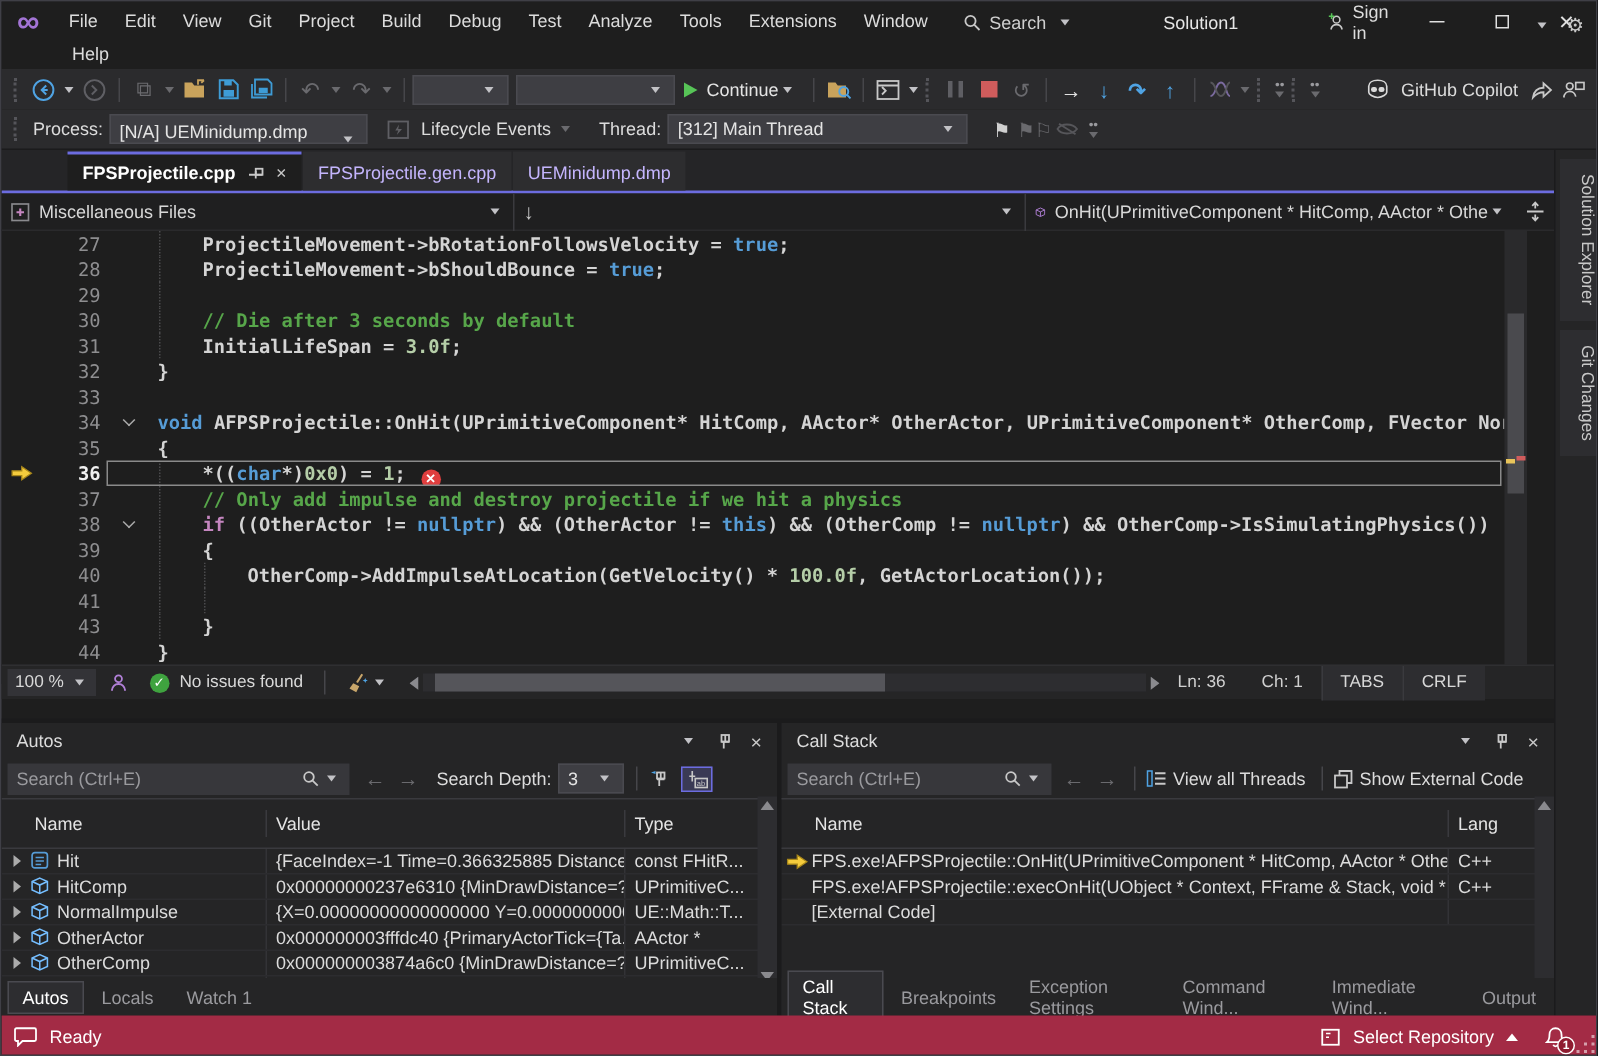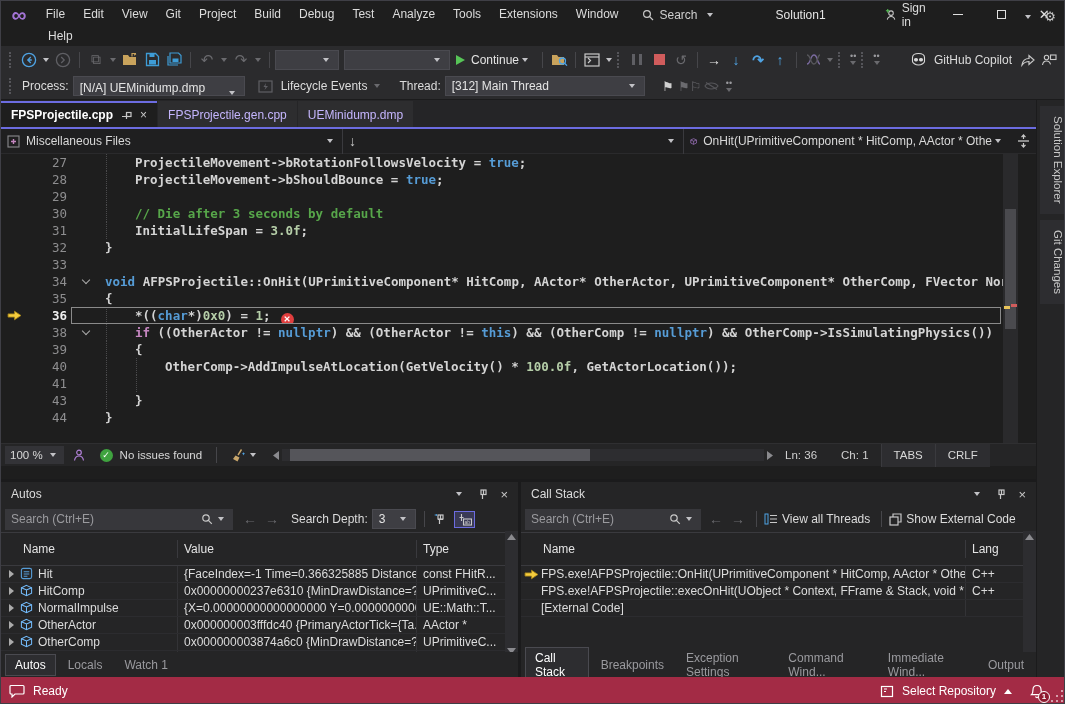--- a/index.html
+++ b/index.html
@@ -36,21 +36,21 @@
   .stop{width:11px;height:11px;background:#D05C5C;}
   .pause{width:10px;height:11px;border-left:3px solid #5F5F64;border-right:3px solid #5F5F64;}
   .steps{font-size:14px;font-weight:bold;}
   .blue{color:#4FA3E3;}
   .white{color:#E2E2E2;}
   .lbl{margin:0 4px;color:#DCDCDC;}
   .ovf{display:inline-flex;flex-direction:column;align-items:center;line-height:5px;margin:0 3px;color:#9A9A9E;font-size:9px;}
   
   .tabstrip{position:absolute;left:0;top:99px;width:1035px;height:29px;background:#252527;border-bottom:2px solid #6C6CE0;display:flex;align-items:flex-end;}
   .dtab{height:26px;display:flex;align-items:center;padding:0 10px;background:#2D2D2F;color:#c4b5fd;margin-right:1px;border-top:2px solid transparent;}
-  .dtab.active{background:#1E1E1E;color:#FFFFFF;font-weight:bold;border-top:2px solid #6C6CE0;}
+  .dtab.active{background:#1E1E1E;color:#FFFFFF;font-weight:bold;border-top:2px solid #6C6CE0;margin-left:44px;}
   .dtab .pin,.dtab .x{margin-left:8px;color:#C8C8C8;font-weight:normal;font-size:12px;}
   .tabstrip-icons{position:absolute;right:8px;top:8px;display:flex;align-items:center;gap:10px;color:#C8C8C8;}
   
   .navbar{position:absolute;left:0;top:128px;width:1035px;height:25px;background:#1F1F20;display:flex;align-items:center;border-bottom:1px solid #2A2A2C;}
   .navsec{display:flex;align-items:center;height:25px;padding:0 6px;overflow:hidden;white-space:nowrap;}
   .navdiv{width:1px;height:25px;background:#3A3A3E;}
   
   .editor{position:absolute;left:0;top:153px;width:1002px;height:302px;background:#1E1E1E;overflow:hidden;
           font-family:"DejaVu Sans Mono",monospace;font-size:12.5px;font-weight:600;}
   .cl{position:relative;display:flex;height:17px;line-height:17px;white-space:pre;}
@@ -395,20 +395,21 @@
       <div class="cl"><div class="m"></div><div class="ln">29</div><div class="fold"></div><div class="ct"><span class="guide" style="left: 1px;"></span><span style="padding-left: 30px; display: inline-block;"></span></div></div>
       <div class="cl"><div class="m"></div><div class="ln">30</div><div class="fold"></div><div class="ct"><span class="guide" style="left: 1px;"></span><span style="padding-left: 30px; display: inline-block;"><span class="s-c">// Die after 3 seconds by default</span></span></div></div>
       <div class="cl"><div class="m"></div><div class="ln">31</div><div class="fold"></div><div class="ct"><span class="guide" style="left: 1px;"></span><span style="padding-left: 30px; display: inline-block;"><span class="s-p">InitialLifeSpan = </span><span class="s-n">3.0f</span><span class="s-p">;</span></span></div></div>
       <div class="cl"><div class="m"></div><div class="ln">32</div><div class="fold"></div><div class="ct"><span style="padding-left: 0px; display: inline-block;"><span class="s-p">}</span></span></div></div>
       <div class="cl"><div class="m"></div><div class="ln">33</div><div class="fold"></div><div class="ct"><span style="padding-left: 0px; display: inline-block;"></span></div></div>
       <div class="cl"><div class="m"></div><div class="ln">34</div><div class="fold"><span class="chev"></span></div><div class="ct"><span style="padding-left: 0px; display: inline-block;"><span class="s-k">void</span><span class="s-p"> AFPSProjectile::OnHit(UPrimitiveComponent* HitComp, AActor* OtherActor, UPrimitiveComponent* OtherComp, FVector Nor</span></span></div></div>
       <div class="cl"><div class="m"></div><div class="ln">35</div><div class="fold"></div><div class="ct"><span style="padding-left: 0px; display: inline-block;"><span class="s-p">{</span></span></div></div>
       <div class="cl"><div class="m"><span><svg width="15" height="11" viewBox="0 0 14 10">
               <path d="M1 3.5h6V1l6 4-6 4V6.5H1z" fill="#F5CC3D" stroke="#A8871A" stroke-width="0.8"></path>
             </svg></span></div><div class="ln cur">36</div><div class="fold"></div><div class="ct"><span class="guide" style="left: 1px;"></span><span style="padding-left: 30px; display: inline-block;"><span class="s-p">*((</span><span class="s-k">char</span><span class="s-p">*)</span><span class="s-n">0x0</span><span class="s-p">) = </span><span class="s-n">1</span><span class="s-p">;</span></span><span class="errico">✕</span></div><div class="execbox"></div></div>
+      <div class="cl"><div class="m"></div><div class="ln">37</div><div class="fold"></div><div class="ct"><span class="guide" style="left: 1px;"></span><span style="padding-left: 30px; display: inline-block;"><span class="s-c">// Only add impulse and destroy projectile if we hit a physics</span></span></div></div>
       <div class="cl"><div class="m"></div><div class="ln">38</div><div class="fold"><span class="chev"></span></div><div class="ct"><span class="guide" style="left: 1px;"></span><span style="padding-left: 30px; display: inline-block;"><span class="s-ctl">if</span><span class="s-p"> ((OtherActor != </span><span class="s-k">nullptr</span><span class="s-p">) &amp;&amp; (OtherActor != </span><span class="s-k">this</span><span class="s-p">) &amp;&amp; (OtherComp != </span><span class="s-k">nullptr</span><span class="s-p">) &amp;&amp; OtherComp-&gt;IsSimulatingPhysics())</span></span></div></div>
       <div class="cl"><div class="m"></div><div class="ln">39</div><div class="fold"></div><div class="ct"><span class="guide" style="left: 1px;"></span><span style="padding-left: 30px; display: inline-block;"><span class="s-p">{</span></span></div></div>
       <div class="cl"><div class="m"></div><div class="ln">40</div><div class="fold"></div><div class="ct"><span class="guide" style="left: 1px;"></span><span class="guide" style="left: 31px;"></span><span style="padding-left: 60px; display: inline-block;"><span class="s-p">OtherComp-&gt;AddImpulseAtLocation(GetVelocity() * </span><span class="s-n">100.0f</span><span class="s-p">, GetActorLocation());</span></span></div></div>
       <div class="cl"><div class="m"></div><div class="ln">41</div><div class="fold"></div><div class="ct"><span class="guide" style="left: 1px;"></span><span class="guide" style="left: 31px;"></span><span style="padding-left: 60px; display: inline-block;"></span></div></div>
       <div class="cl"><div class="m"></div><div class="ln">43</div><div class="fold"></div><div class="ct"><span class="guide" style="left: 1px;"></span><span style="padding-left: 30px; display: inline-block;"><span class="s-p">}</span></span></div></div>
       <div class="cl"><div class="m"></div><div class="ln">44</div><div class="fold"></div><div class="ct"><span style="padding-left: 0px; display: inline-block;"><span class="s-p">}</span></span></div></div>
     </div>
   <div class="vscroll">
     <span class="vthumb"></span>
     <span class="vmark-y"></span>

